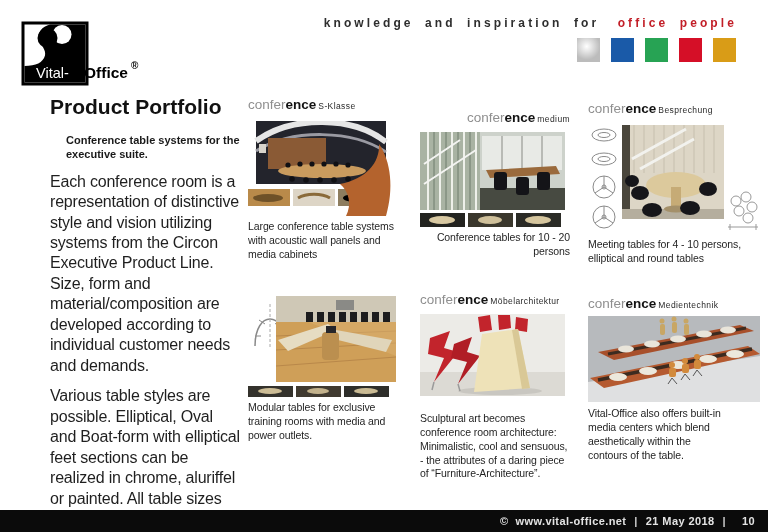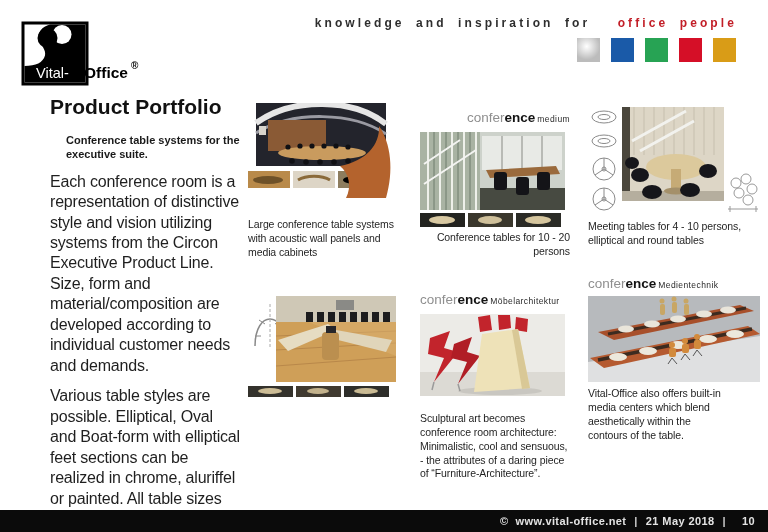--- a/index.html
+++ b/index.html
@@ -8,21 +8,21 @@
     position:relative;width:768px;height:532px;background:#fff;overflow:hidden;
     font-family:"Liberation Sans",sans-serif;color:#222;
   }
   
   #logo{position:absolute;left:21px;top:21px;width:140px;height:68px;}
   #tagline{
     position:absolute;top:16px;right:31px;
     font-size:12px;font-weight:bold;letter-spacing:3.1px;word-spacing:5px;
     color:#2e2e2e;white-space:nowrap;
   }
-  #tagline .hl{margin-left:16px;text-align:right;}
+  #tagline .hl{margin-left:7px;text-align:right;}
   #chips{position:absolute;top:38px;right:32px;display:flex;gap:11px;}
   .chip{width:23px;height:24px;}
   .chip.silver{background-image:radial-gradient(circle at 42% 35%, #ffffff 0%, rgba(255,255,255,0) 65%);}
   
   #intro{position:absolute;left:50px;top:95px;width:192px;}
   #intro h1{margin:0 0 14px 0;font-size:21px;font-weight:bold;color:#111;letter-spacing:0;}
   #intro .sub{font-size:11px;font-weight:bold;line-height:1.3;margin-bottom:10px;color:#1a1a1a;margin-left:16px;}
   #intro p{margin:0 0 10px 0;font-size:16px;line-height:1.28;letter-spacing:-0.2px;color:#1f1f1f;}
   
   .tile{position:absolute;}
@@ -30,22 +30,22 @@
   .tile-title .lt{color:#8f8f8f;font-weight:normal;}
   .tile-title .bd{color:#141414;font-weight:bold;}
   .tile-title .vr{font-size:8.5px;color:#2a2a2a;margin-left:2px;letter-spacing:0.4px;}
   .tile-fig{display:block;}
   .tile-cap{font-size:10.5px;line-height:1.32;letter-spacing:-0.1px;color:#1f1f1f;}
   #tile1{left:248px;top:97px;width:150px;}
   #tile2{left:420px;top:110px;width:150px;text-align:right;}
   #tile3{left:588px;top:101px;width:172px;}
   #tile4{left:248px;top:290px;width:150px;}
   #tile5{left:420px;top:292px;width:150px;}
-  #tile6{left:588px;top:276px;width:140px;}
-  #tile1 .tile-fig{margin-top:6px;} #tile1 .tile-cap{margin-top:20px;}
+  #tile6{left:588px;top:296px;width:140px;}
+  #tile1 .tile-fig{margin-top:6px;} #tile1 .tile-cap{margin-top:4px;}
   #tile2 .tile-fig{margin-top:4px;} #tile2 .tile-cap{margin-top:4px;}
   #tile3 .tile-fig{margin-top:4px;} #tile3 .tile-cap{margin-top:3px;}
   #tile4 .tile-fig{margin-top:4px;} #tile4 .tile-cap{margin-top:4px;}
   #tile5 .tile-fig{margin-top:4px;} #tile5 .tile-cap{margin-top:16px;}
   #tile6 .tile-fig{margin-top:2px;} #tile6 .tile-cap{margin-top:5px;}
   
   #footer{
     position:absolute;left:0;bottom:0;width:768px;height:22px;background:#0b0b0b;
     display:flex;align-items:center;justify-content:flex-end;padding-right:13px;
     color:#e3e3e3;font-size:11px;font-weight:bold;letter-spacing:0.4px;
@@ -84,20 +84,21 @@
   </div>
 
   <div id="intro">
     <h1>Product Portfolio</h1>
     <div class="sub">Conference table systems for the executive suite.</div>
     <p>Each conference room is a representation of distinctive style and vision utilizing systems from the Circon Executive Product Line. Size, form and material/composition are developed according to individual customer needs and demands.</p>
     <p>Various table styles are possible. Elliptical, Oval and Boat-form with elliptical feet sections can be realized in chrome, aluriffel or painted. All table sizes are feasible. The Oval-Office Project in Hamburg is a successful example where an oval 11,6 m- long table veneered in Swiss pear tree was designed to accommodate 38 persons in their executive suite conference room.</p>
   </div>
 
   <div class="tile" id="tile1">
+    <div class="tile-title"><span class="lt">confer</span><span class="bd">ence</span><span class="vr">S-Klasse</span></div>
     <svg class="tile-fig" width="150" height="95" viewBox="0 0 150 95">
       <rect x="8" y="0" width="130" height="63" fill="#23242c"></rect>
       <path d="M8,20 C45,-6 105,-5 138,21" stroke="#e6e6e6" stroke-width="6" fill="none"></path>
       <path d="M8,30 C45,7 105,9 138,31" stroke="#9a9aa2" stroke-width="3" fill="none"></path>
       <rect x="20" y="17" width="58" height="31" fill="#8a5a35"></rect>
       <rect x="11" y="23" width="7" height="9" fill="#d8d4cc"></rect>
       <ellipse cx="74" cy="50" rx="44" ry="7" fill="#c99b5e"></ellipse>
       <g fill="#101014">
         <circle cx="40" cy="44" r="2.6"></circle>
           <circle cx="52" cy="43" r="2.6"></circle>
@@ -158,20 +159,21 @@
         <ellipse cx="22" cy="88" rx="13" ry="4" fill="#d9c9a2"></ellipse>
       <rect x="48" y="81" width="45" height="14" fill="#3a372c"></rect>
         <ellipse cx="70" cy="88" rx="12" ry="4" fill="#cfc09a"></ellipse>
       <rect x="96" y="81" width="45" height="14" fill="#2b2b26"></rect>
         <ellipse cx="118" cy="88" rx="13" ry="4" fill="#d6c69e"></ellipse>
     </svg>
     <div class="tile-cap">Conference tables for 10 - 20 persons</div>
   </div>
 
   <div class="tile" id="tile3">
+    <div class="tile-title"><span class="lt">confer</span><span class="bd">ence</span><span class="vr">Besprechung</span></div>
     <svg class="tile-fig" width="172" height="112" viewBox="0 0 172 112">
       <g stroke="#8a8a8a" fill="none" stroke-width="1">
         <ellipse cx="16" cy="12" rx="12" ry="6"></ellipse>
           <ellipse cx="16" cy="12" rx="6" ry="2.5"></ellipse>
         <ellipse cx="16" cy="36" rx="12" ry="6"></ellipse>
           <ellipse cx="16" cy="36" rx="6" ry="2.5"></ellipse>
         <circle cx="16" cy="64" r="11"></circle>
           <path d="M16,64 L16,53 M16,64 L7,70 M16,64 L25,70"></path>
           <circle cx="16" cy="64" r="2"></circle>
         <circle cx="16" cy="94" r="11"></circle>
@@ -240,20 +242,21 @@
       <path d="M88,36 L144,46 L138,58 L82,44 Z" fill="#e0d5ba"></path>
       <rect x="74" y="38" width="17" height="28" rx="4" fill="#bb8f4f"></rect>
       <rect x="78" y="32" width="10" height="7" fill="#26262a"></rect>
       <rect x="0" y="92" width="45" height="11" fill="#34322c"></rect>
         <ellipse cx="22" cy="97" rx="12" ry="3" fill="#cdbd96"></ellipse>
       <rect x="48" y="92" width="45" height="11" fill="#403a30"></rect>
         <ellipse cx="70" cy="97" rx="11" ry="3" fill="#c3b28c"></ellipse>
       <rect x="96" y="92" width="45" height="11" fill="#2e2e2a"></rect>
         <ellipse cx="118" cy="97" rx="12" ry="3" fill="#cabb94"></ellipse>
     </svg>
+    <div class="tile-cap">Modular tables for exclusive training rooms with media and power outlets.</div>
   </div>
 
   <div class="tile" id="tile5">
     <div class="tile-title"><span class="lt">confer</span><span class="bd">ence</span><span class="vr">Möbelarchitektur</span></div>
     <svg class="tile-fig" width="150" height="82" viewBox="0 0 150 82">
       <rect width="145" height="82" fill="#ecebe7"></rect>
       <rect y="58" width="145" height="24" fill="#dcdad4"></rect>
       <g fill="#c2242c">
         <path d="M58,3 L70,1 L72,16 L60,18 Z"></path>
         <path d="M78,1 L90,1 L91,14 L79,16 Z"></path>

